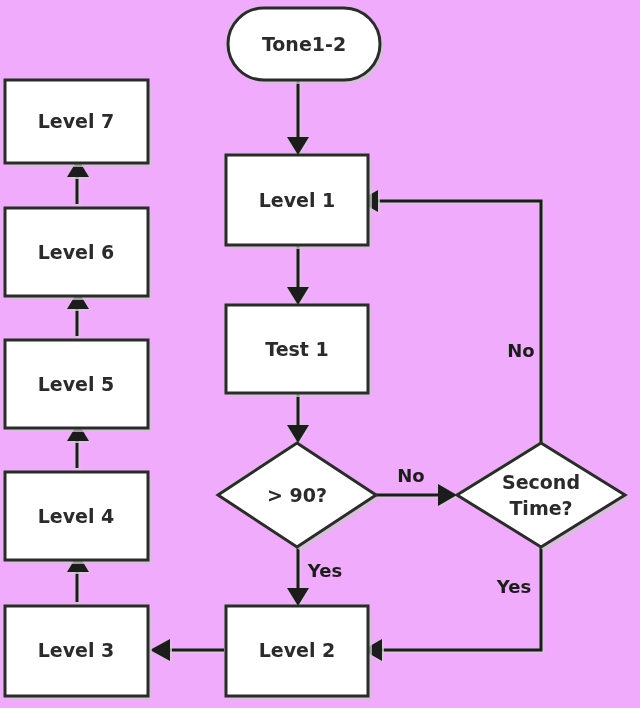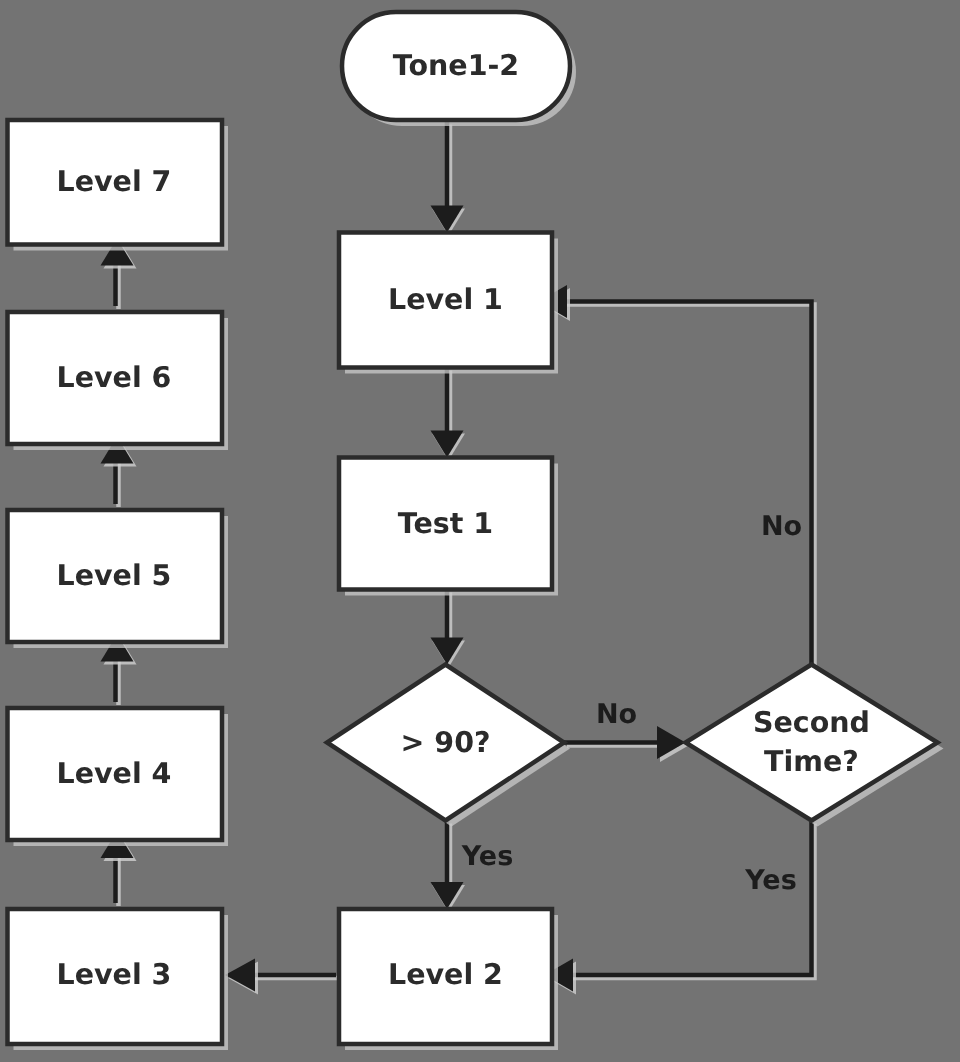--- a/index.html
+++ b/index.html
@@ -8,21 +8,21 @@
     padding: 0;
     background: #ffffff;
   }
   body {
     font-family: "DejaVu Sans", sans-serif;
   }
   #flow-canvas {
     position: relative;
     width: 640px;
     height: 708px;
-    background: #737373;
+    background: #f0abfc;
     overflow: hidden;
   }
   #flow-svg {
     position: absolute;
     top: 0;
     left: 0;
     width: 640px;
     height: 708px;
   }
   .node-label {

